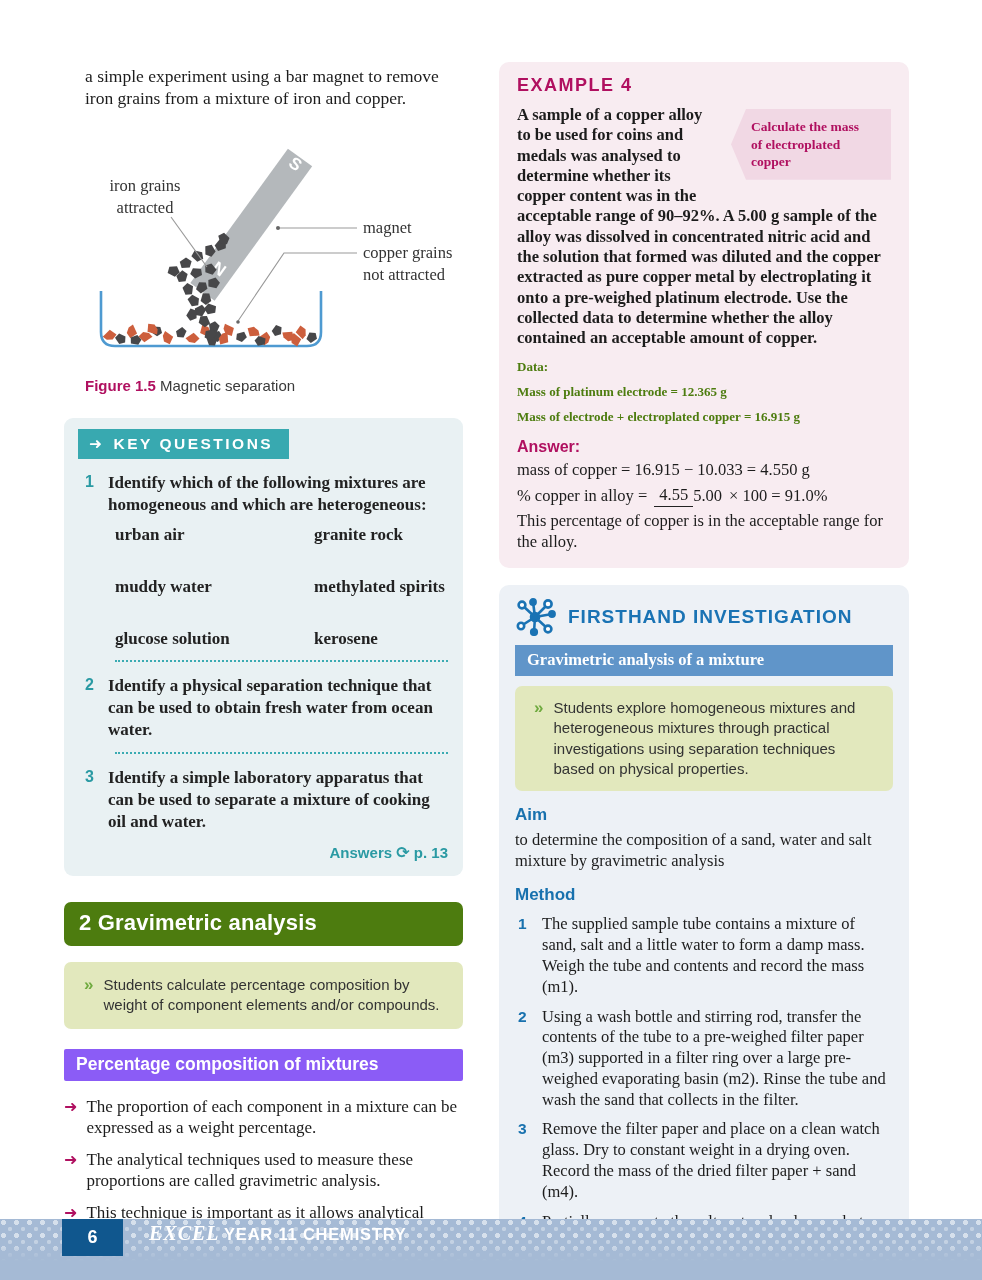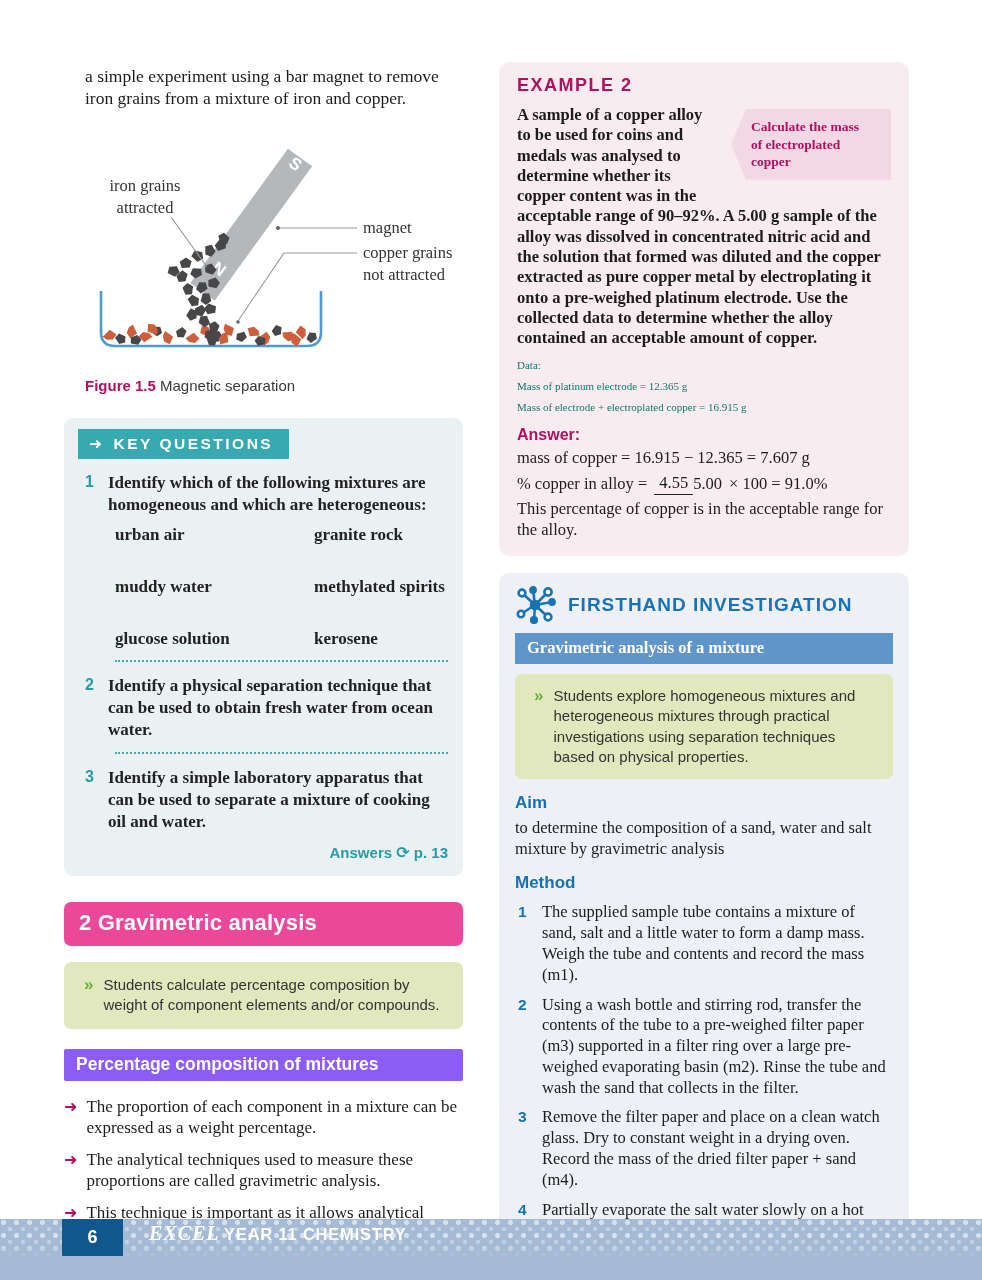--- a/index.html
+++ b/index.html
@@ -28,42 +28,42 @@
     font-weight:800; font-size:15.5px; letter-spacing:2.5px; padding:6px 16px 6px 11px; }
   .kq-q { display:flex; margin-top:13px; }
   .kq-num { color:#2a9aa3; font-weight:bold; font-size:16px; width:30px; flex:none; padding-left:7px; padding-top:1px; }
   .kq-text { font-family:"Liberation Serif","DejaVu Serif",serif; font-weight:bold; font-size:17px; line-height:1.3; color:#222; flex:1; }
   .kq-list { display:grid; grid-template-columns:167px auto; row-gap:6px; margin:8px 0 0 37px;
     font-family:"Liberation Serif","DejaVu Serif",serif; font-weight:bold; font-size:17px; color:#222;gap:32px; }
   .kq-divider { border-bottom:2px dotted #3aabb2; margin:11px 0 0 37px; }
   .kq-answers { text-align:right; color:#2a9aa3; font-weight:bold; font-size:15px; margin-top:10px; }
   .kq-answers .loop { font-size:16px; }
 
-  .section-banner { margin-top:26px; background:#ec4899; color:#fff; border-radius:7px;
+  .section-banner { margin-top:26px; background:#4d7c0f; color:#fff; border-radius:7px;
     font-weight:bold; font-size:22px; padding:8px 15px 10px; letter-spacing:.2px; }
   .outcome-box { margin-top:16px; background:#e2e8bd; border-radius:7px; padding:13px 14px; display:flex; gap:10px; }
   .outcome-chev { color:#6faa3f; font-weight:bold; font-size:17px; flex:none; padding-left:6px; }
   .outcome-text { font-size:15px; line-height:1.35; color:#333; }
   .sub-banner { margin-top:20px; background:#8b5cf6; color:#fff; font-weight:bold; font-size:17.5px;
     padding:5px 12px 6px; border-radius:2px; }
   .bullets { margin-top:15px; }
   .bullet { display:flex; gap:9px; margin-bottom:10px; }
   .bullet-arrow { color:#b01060; font-size:16px; flex:none; padding-top:1px; }
   .bullet-text { font-family:"Liberation Serif","DejaVu Serif",serif; font-size:17px; line-height:1.27; color:#1c1c1c; flex:1; }
 
   
   .example-box { background:#f8ecf1; border-radius:10px; padding:13px 18px 16px; }
   .example-title { color:#b01060; font-weight:800; font-size:18px; letter-spacing:1.5px; }
   .callout { float:right; width:160px; margin:4px 0 8px 12px; background:#f1d8e4; color:#b01060;
     font-weight:bold; font-size:13.5px; line-height:1.3; padding:9px 26px 9px 20px;
     clip-path:polygon(15px 0, 100% 0, 100% 100%, 15px 100%, 0 50%); }
   .example-body { font-family:"Liberation Serif","DejaVu Serif",serif; font-weight:bold;
     font-size:16.5px; line-height:1.23; color:#1c1c1c; margin-top:9px; }
-  .data-label, .data-line { font-family:"Liberation Serif","DejaVu Serif",serif; font-weight:normal;
-    font-size:11px; color:#0f766e; }
+  .data-label, .data-line { font-family:"Liberation Serif","DejaVu Serif",serif; font-weight:bold;
+    font-size:13px; color:#4d7c0f; }
   .data-label { margin-top:11px; }
   .data-line { margin-top:9px; }
   .answer-label { color:#b01060; font-weight:bold; font-size:16px; margin-top:13px; }
   .answer-line, .conclusion { font-family:"Liberation Serif","DejaVu Serif",serif; font-size:16.5px;
     line-height:1.25; color:#1c1c1c; margin-top:4px; }
   .formula { display:flex; align-items:center; gap:7px; font-family:"Liberation Serif","DejaVu Serif",serif;
     font-size:16.5px; color:#1c1c1c; margin-top:5px; }
   .frac { display:inline-flex; flex-direction:row; text-align:center; line-height:1.15; }
   .frac .num { border-bottom:1.4px solid #222; padding:0 5px 1px; }
   .frac .den { padding-top:1px; }
@@ -239,30 +239,30 @@
       <div class="bullet">
         <span class="bullet-arrow">➜</span>
         <span class="bullet-text">The composition of a mineral obtained by mining an ore body or the composition of a mixture of different compounds or alloys can be determined using gravimetric analysis.</span>
       </div>
     </div>
   </div>
 
   <div class="col-right">
 
     <div class="example-box">
-      <div class="example-title">EXAMPLE 2</div>
+      <div class="example-title">EXAMPLE 4</div>
       <div class="example-body">
         <span class="callout">Calculate the mass of electroplated copper</span>
         <span>A sample of a copper alloy to be used for coins and medals was analysed to determine whether its copper content was in the acceptable range of 90–92%. A 5.00 g sample of the alloy was dissolved in concentrated nitric acid and the solution that formed was diluted and the copper extracted as pure copper metal by electroplating it onto a pre-weighed platinum electrode. Use the collected data to determine whether the alloy contained an acceptable amount of copper.</span>
       </div>
       <div class="data-label">Data:</div>
       <div class="data-line">Mass of platinum electrode = 12.365 g</div>
       <div class="data-line">Mass of electrode + electroplated copper = 16.915 g</div>
       <div class="answer-label">Answer:</div>
-      <div class="answer-line">mass of copper = 16.915 − 12.365 = 7.607 g</div>
+      <div class="answer-line">mass of copper = 16.915 − 10.033 = 4.550 g</div>
       <div class="formula">
         <span>% copper in alloy =</span>
         <span class="frac">
           <span class="num">4.55</span>
           <span class="den">5.00</span>
         </span>
         <span>× 100 = 91.0%</span>
       </div>
       <div class="conclusion">This percentage of copper is in the acceptable range for the alloy.</div>
     </div>

